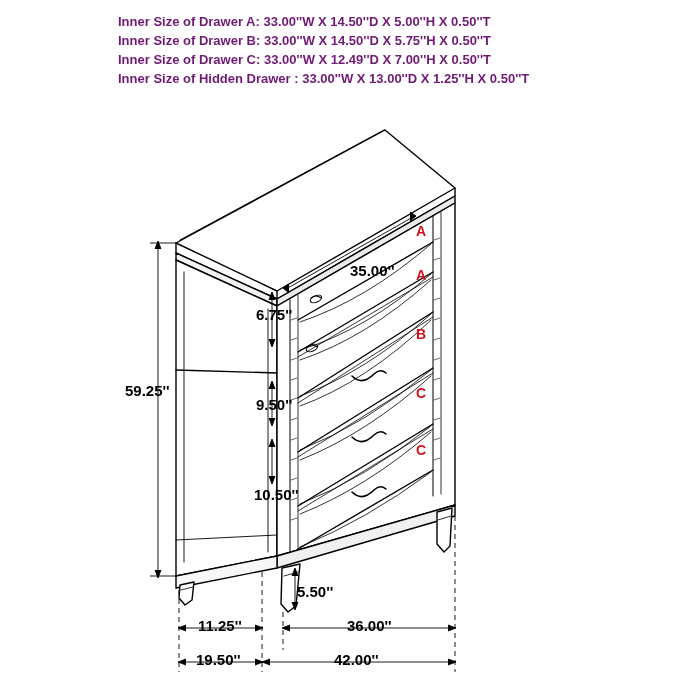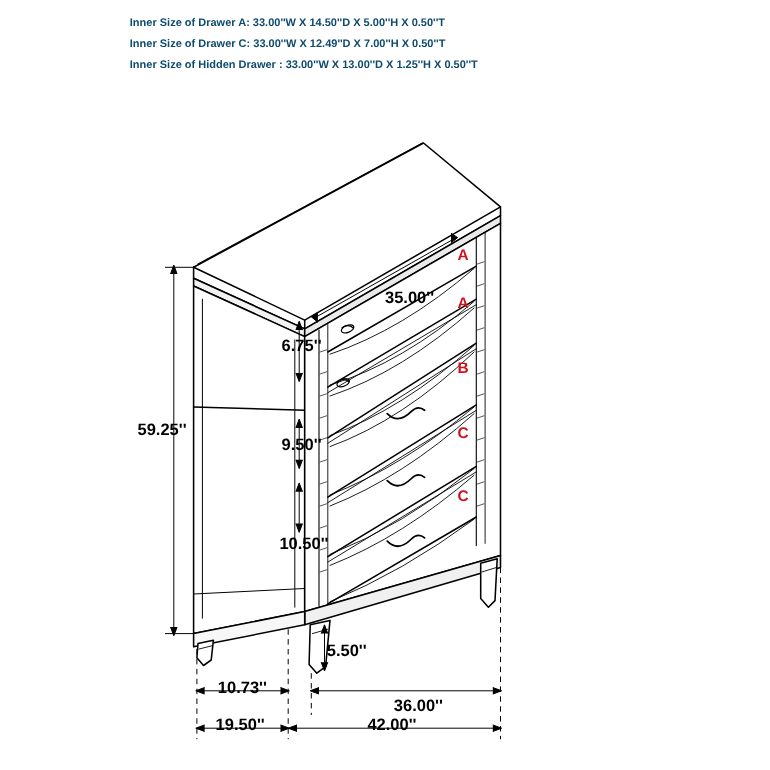--- a/index.html
+++ b/index.html
@@ -15,23 +15,23 @@
     font-family: "Liberation Sans", sans-serif;
     overflow: hidden;
   }
   .specs {
     position: absolute;
     left: 118px;
     top: 12px;
     width: 520px;
   }
   .spec-line {
-    font-size: 10px;
+    font-size: 13px;
     font-weight: bold;
-    color: #0c4a6e;
+    color: #701a75;
     line-height: 19px;
     white-space: nowrap;
   }
   svg.draw {
     position: absolute;
     left: 0;
     top: 0;
     width: 700px;
     height: 700px;
   }
@@ -50,20 +50,21 @@
     white-space: nowrap;
   }
 </style>
 </head>
 <body>
 
 <div id="page">
 
   <div class="specs">
     <div class="spec-line">Inner Size of Drawer  A: 33.00''W X 14.50''D X 5.00''H X 0.50''T</div>
+    <div class="spec-line">Inner Size of Drawer B: 33.00''W X 14.50''D X 5.75''H X 0.50''T</div>
     <div class="spec-line">Inner Size of Drawer C: 33.00''W X 12.49''D X 7.00''H X 0.50''T</div>
     <div class="spec-line">Inner Size of Hidden Drawer : 33.00''W X 13.00''D X 1.25''H X 0.50''T</div>
   </div>
 
   <svg class="draw" viewBox="0 0 700 700">
     <g fill="none" stroke="#000000" stroke-width="1.4" stroke-linejoin="round" stroke-linecap="round">
 
       <path d="M176 243 L385 130 L455 188 L455 196 L277 299 L176 253 Z" fill="#ffffff"></path>
       <path d="M176 243 L277 291 L277 299" fill="none"></path>
       <path d="M277 291 L455 188" fill="none"></path>
@@ -189,22 +190,22 @@
       <path d="M448 659 L456 662 L448 665" fill="#000"></path>
     </g>
   </svg>
 
   <div class="dim-label" style="left:125px; top:382px;">59.25''</div>
   <div class="dim-label" style="left:350px; top:262px;">35.00''</div>
   <div class="dim-label" style="left:256px; top:306px;">6.75''</div>
   <div class="dim-label" style="left:256px; top:396px;">9.50''</div>
   <div class="dim-label" style="left:254px; top:455px;margin-top:31px;">10.50''</div>
   <div class="dim-label" style="left:297px; top:583px;">5.50''</div>
-  <div class="dim-label" style="left:198px; top:617px;">10.73''</div>
-  <div class="dim-label" style="left:358px; top:617px;margin-top:16px;">36.00''</div>
+  <div class="dim-label" style="left:198px; top:617px;">11.25''</div>
+  <div class="dim-label" style="left:347px; top:617px;">36.00''</div>
   <div class="dim-label" style="left:196px; top:651px;">19.50''</div>
   <div class="dim-label" style="left:334px; top:651px;">42.00''</div>
 
   <div class="letter-label" style="left:416px; top:223px;">A</div>
   <div class="letter-label" style="left:416px; top:267px;">A</div>
   <div class="letter-label" style="left:416px; top:326px;">B</div>
   <div class="letter-label" style="left:416px; top:385px;">C</div>
   <div class="letter-label" style="left:416px; top:442px;">C</div>
 
 </div>

